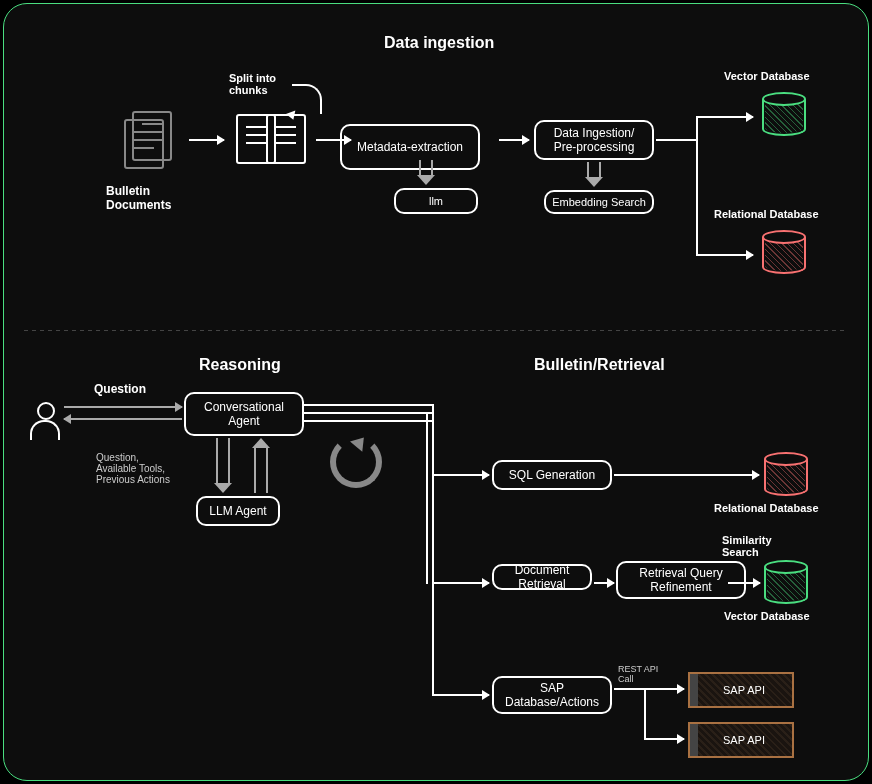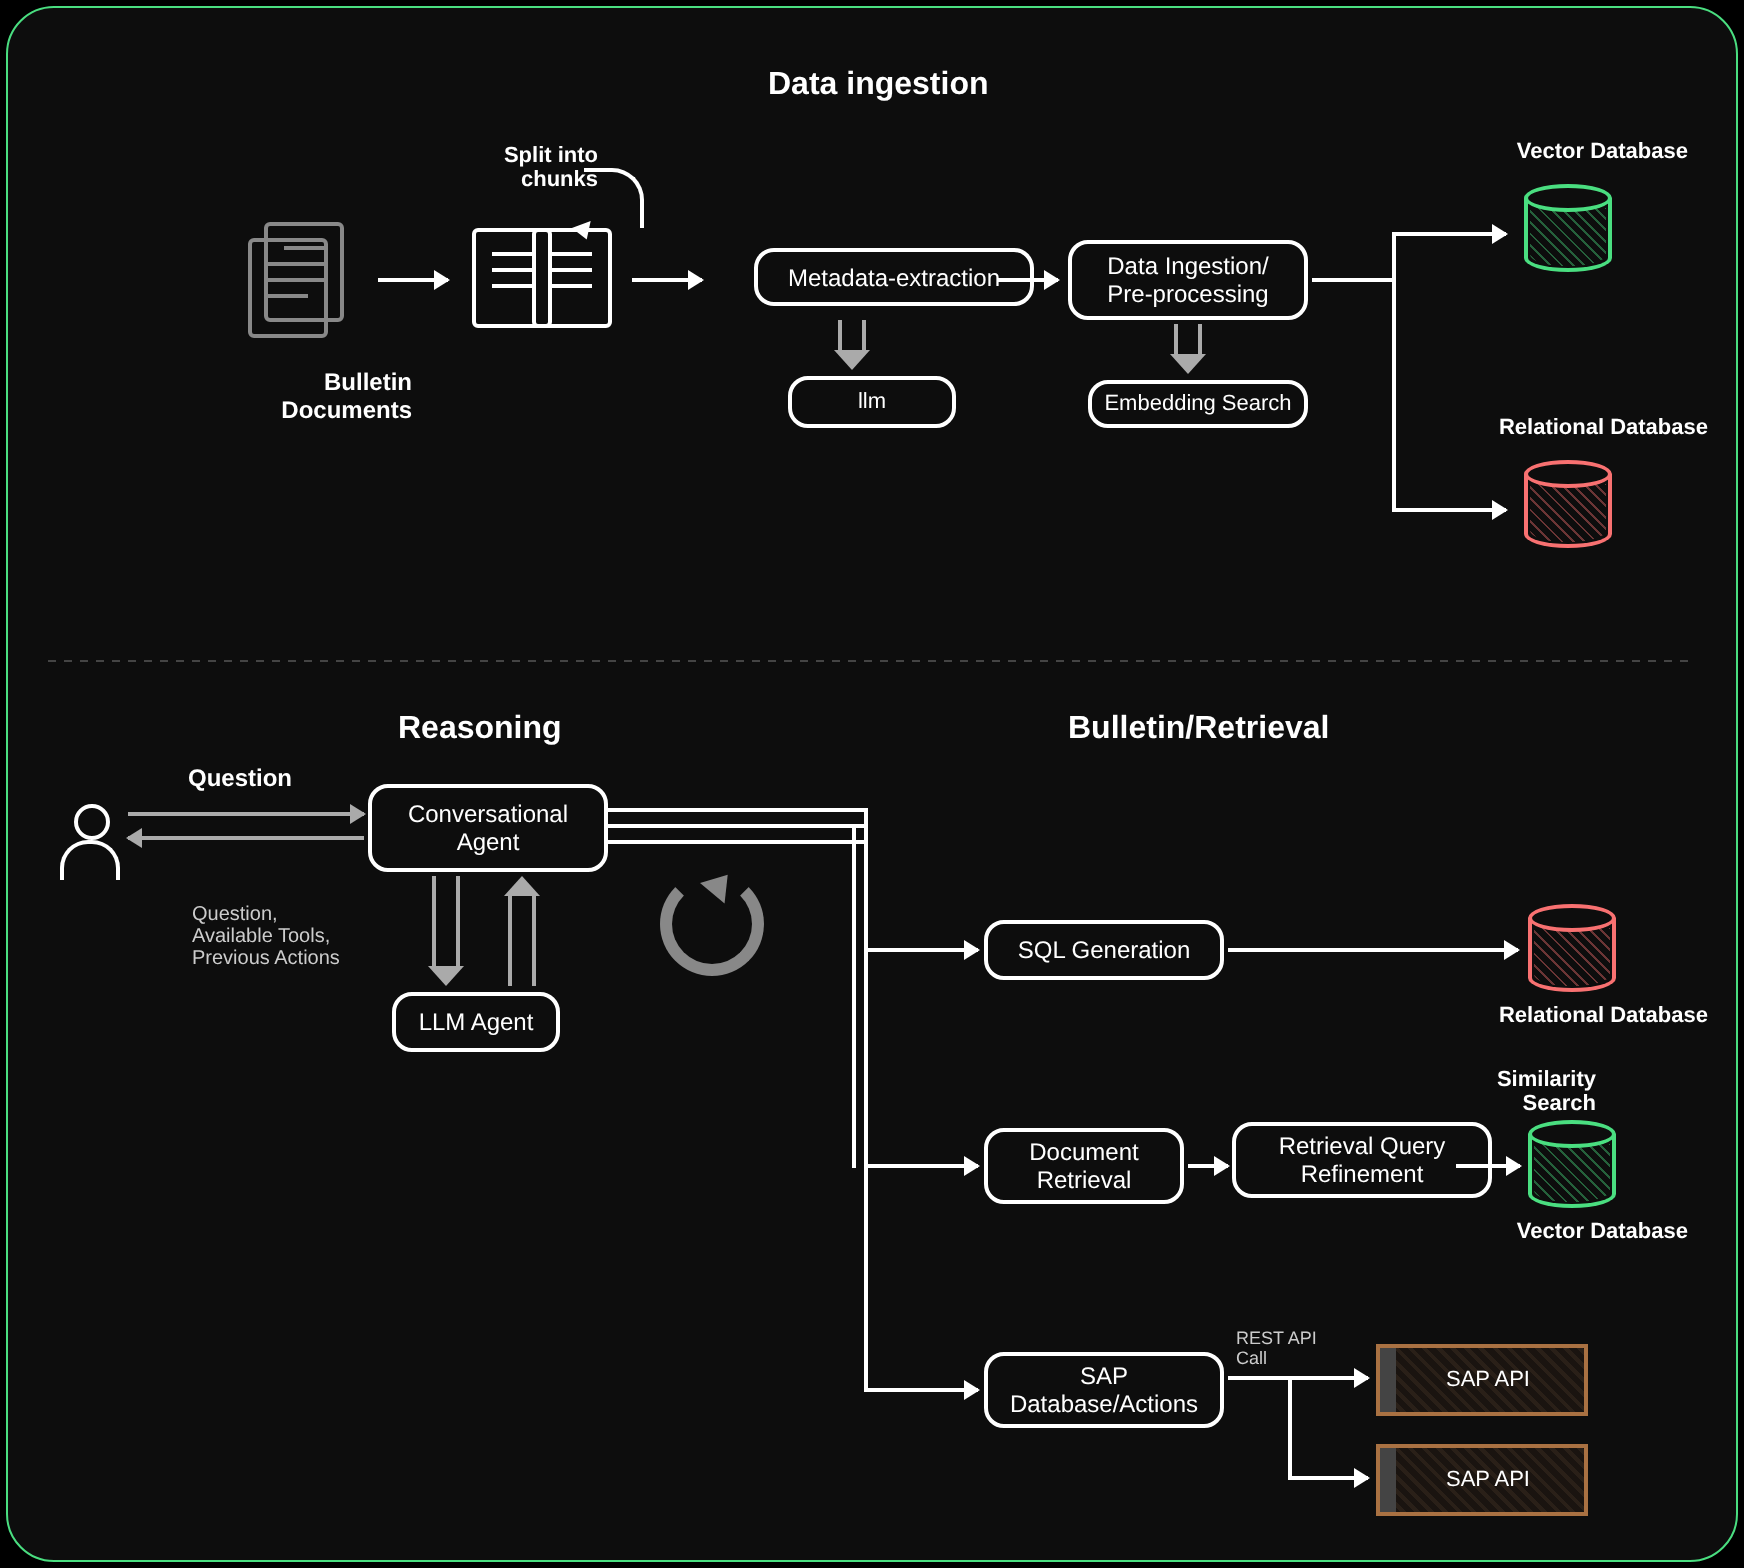--- a/index.html
+++ b/index.html
@@ -1,19 +1,19 @@
 <!DOCTYPE html>
 <html><head>
 <meta charset="utf-8">
 <style>
 *{margin:0;padding:0;box-sizing:border-box}
 body{background:#000;font-family:Arial,sans-serif;width:872px;height:784px;overflow:hidden}
 .canvas{position:relative;width:866px;height:778px;margin:3px;background:#0d0d0d;border:1.5px solid #4ade80;border-radius:24px}
 .title{position:absolute;color:#fff;font-weight:bold;font-size:16px}
-.label{position:absolute;color:#fff;font-size:12px;text-align:right;font-weight:bold}
+.label{position:absolute;color:#fff;font-size:12px;text-align:left;font-weight:bold}
 .small-label{position:absolute;color:#ccc;font-size:10px;text-align:left}
 .box{position:absolute;border:2px solid #fff;border-radius:10px;display:flex;align-items:center;justify-content:center;color:#fff;font-size:12px;text-align:center;padding:4px}
 .box-sm{font-size:11px}
 .doc-icon{position:absolute;width:40px;height:50px;border:2.5px solid #888;border-radius:3px 3px 3px 3px}
 .doc-icon::before{content:"";position:absolute;top:10px;left:8px;right:8px;height:2px;background:#888;box-shadow:0 8px 0 #888,0 16px 0 #888}
 .doc-white{border-color:#fff}
 .doc-white::before{background:#fff;box-shadow:0 8px 0 #fff,0 16px 0 #fff}
 .db{position:absolute;width:44px;height:44px}
 .db-top{position:absolute;width:44px;height:14px;border:2.5px solid;border-radius:50%}
 .db-body{position:absolute;top:7px;width:44px;height:37px;border-left:2.5px solid;border-right:2.5px solid;border-bottom:2.5px solid;border-radius:0 0 22px 22px/0 0 7px 7px}
@@ -59,21 +59,21 @@
 <div class="arrow-h" style="left:185px;top:135px;width:35px"></div>
 
 <div class="label" style="left:225px;top:68px;width:70px;white-space:pre-line;font-size:11px">Split into
 chunks</div>
 <div class="doc-icon doc-white" style="left:232px;top:110px"></div>
 <div class="doc-icon doc-white" style="left:262px;top:110px"></div>
 <div class="curve" style="left:288px;top:80px"></div>
 
 <div class="arrow-h" style="left:312px;top:135px;width:35px"></div>
 
-<div class="box" style="left:373px;top:120px;width:140px;height:29px">Metadata-extraction</div>
+<div class="box" style="left:336px;top:120px;width:140px;height:46px">Metadata-extraction</div>
 <div class="hollow-arrow-v" style="left:415px;top:156px;height:25px">
       <div class="ad"></div>
     </div>
 <div class="box box-sm" style="left:390px;top:184px;width:84px;height:26px">llm</div>
 
 <div class="arrow-h" style="left:495px;top:135px;width:30px"></div>
 
 <div class="box" style="left:530px;top:116px;width:120px;height:40px;white-space:pre-line">Data Ingestion/
 Pre-processing</div>
 <div class="hollow-arrow-v" style="left:583px;top:158px;height:25px">
@@ -141,21 +141,21 @@
 <div class="box" style="left:488px;top:456px;width:120px;height:30px">SQL Generation</div>
 <div class="arrow-h" style="left:610px;top:470px;width:145px"></div>
 <div class="db red" style="left:760px;top:448px">
   <div class="db-body" style="border-color:#f87171"></div>
       <div class="db-hatch"></div>
       <div class="db-top" style="border-color:#f87171"></div>
 </div>
 <div class="label" style="left:710px;top:498px;width:140px;font-size:11px">Relational Database</div>
 
 <div class="arrow-h" style="left:430px;top:578px;width:55px"></div>
-<div class="box" style="left:488px;top:560px;width:100px;height:38px;white-space:pre-line">Document
+<div class="box" style="left:488px;top:560px;width:100px;height:26px;white-space:pre-line">Document
 Retrieval</div>
 <div class="arrow-h" style="left:590px;top:578px;width:20px"></div>
 <div class="box" style="left:612px;top:557px;width:130px;height:38px;white-space:pre-line">Retrieval Query
 Refinement</div>
 <div class="arrow-h" style="left:724px;top:578px;width:32px"></div>
 <div class="label" style="left:718px;top:530px;width:76px;font-size:11px;white-space:pre-line">Similarity
 Search</div>
 <div class="db green" style="left:760px;top:556px">
   <div class="db-body" style="border-color:#4ade80"></div>
       <div class="db-hatch"></div>

